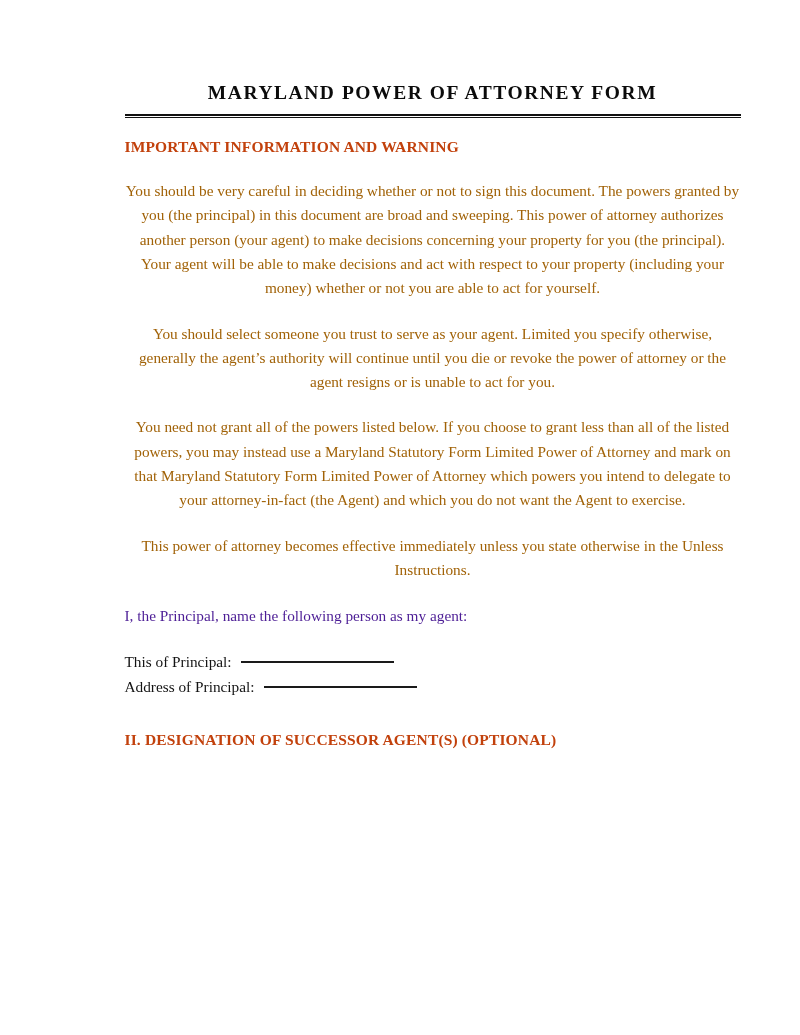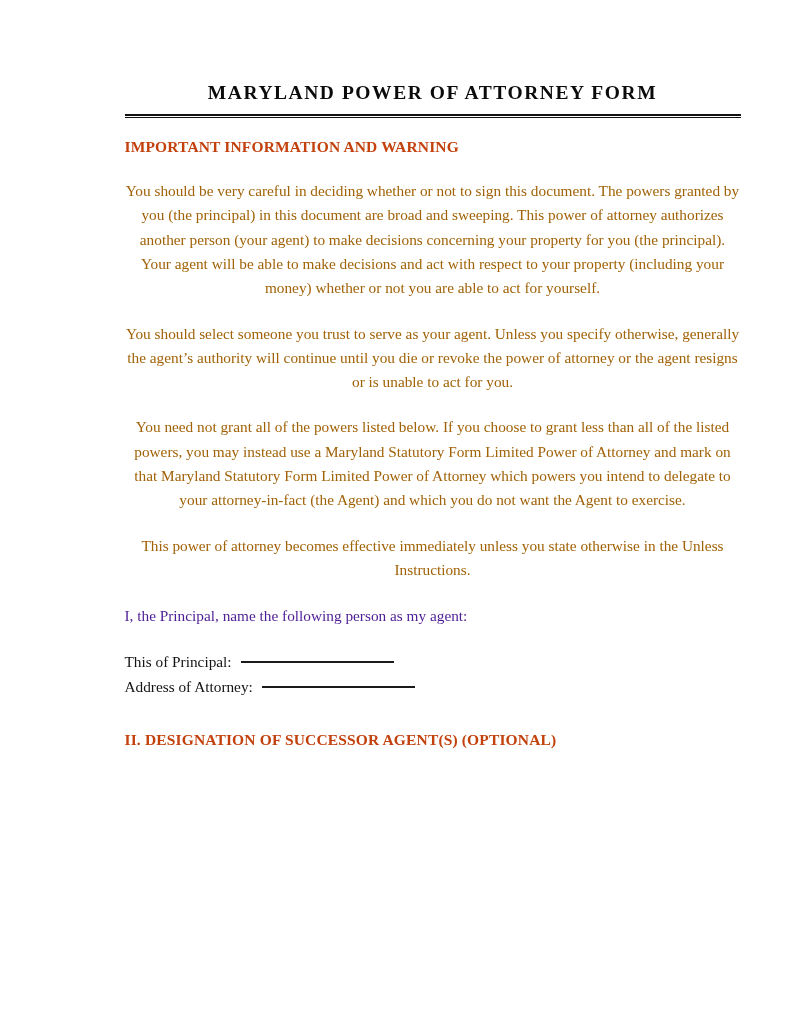--- a/index.html
+++ b/index.html
@@ -121,37 +121,37 @@
   <div class="content">
 
     <h1 class="doc-title">MARYLAND POWER OF ATTORNEY FORM</h1>
 
     <div class="title-rule"></div>
 
     <div class="section-heading heading-warning">IMPORTANT INFORMATION AND WARNING</div>
 
     <p class="body-para para-gap-large">You should be very careful in deciding whether or not to sign this document. The powers granted by you (the principal) in this document are broad and sweeping. This power of attorney authorizes another person (your agent) to make decisions concerning your property for you (the principal). Your agent will be able to make decisions and act with respect to your property (including your money) whether or not you are able to act for yourself.</p>
 
-    <p class="body-para para-gap">You should select someone you trust to serve as your agent. Unless you specify otherwise, generally the agent’s authority will continue until you die or revoke the power of attorney or the agent resigns or is unable to act for you.</p>
+    <p class="body-para para-gap">You should select someone you trust to serve as your agent. Limited you specify otherwise, generally the agent’s authority will continue until you die or revoke the power of attorney or the agent resigns or is unable to act for you.</p>
 
     <p class="body-para para-gap">You need not grant all of the powers listed below. If you choose to grant less than all of the listed powers, you may instead use a Maryland Statutory Form Limited Power of Attorney and mark on that Maryland Statutory Form Limited Power of Attorney which powers you intend to delegate to your attorney-in-fact (the Agent) and which you do not want the Agent to exercise.</p>
 
     <p class="body-para para-gap">This power of attorney becomes effective immediately unless you state otherwise in the Unless Instructions.</p>
 
 
 
     <div class="lead-in">I, the Principal, name the following person as my agent:</div>
 
     <div class="field-group">
       <div class="field-row">
         <span class="field-label">This of Principal:</span>
         <span class="field-blank w-principal-name"></span>
       </div>
       <div class="field-row">
-        <span class="field-label">Address of Attorney:</span>
+        <span class="field-label">Address of Principal:</span>
         <span class="field-blank w-principal-address"></span>
       </div>
     </div>
 
 
     <div class="section-heading heading-successor">II. DESIGNATION OF SUCCESSOR AGENT(S) (OPTIONAL)</div>
 
   </div>
 </div>
 

